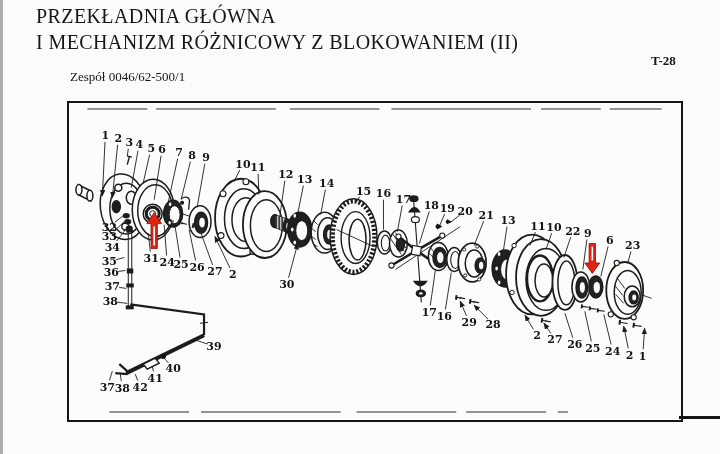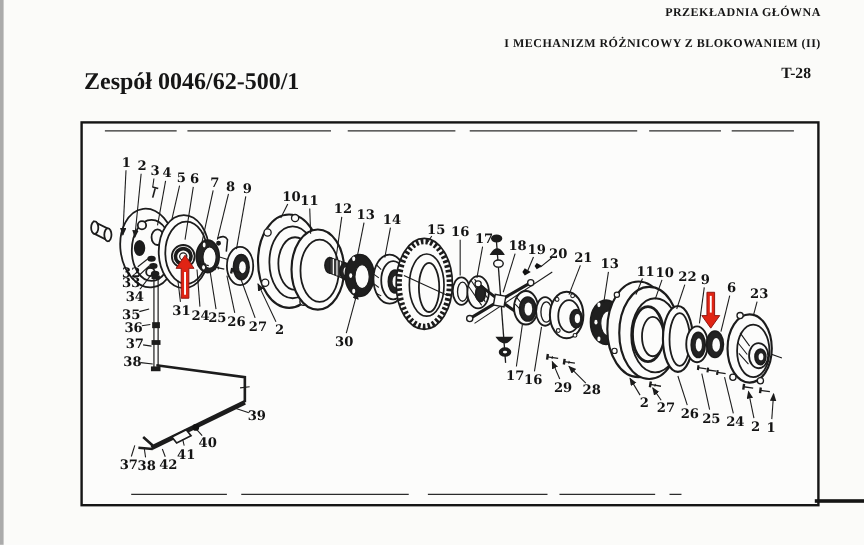--- a/index.html
+++ b/index.html
@@ -2,25 +2,25 @@
 <html><head>
 <meta charset="utf-8">
 <style>
   html,body{margin:0;padding:0}
   body{
     width:720px;height:454px;position:relative;overflow:hidden;
     background:#fbfbf9;color:#161616;
     font-family:"Liberation Serif","DejaVu Serif",serif;
   }
   .scan-edge{position:absolute;left:0;top:0;width:3px;height:454px;background:#ababab}
-  .hdr{position:absolute;left:36px;width:648px;text-align:right;font-weight:700;
-       font-size:10px;letter-spacing:.4px;white-space:nowrap}
+  .hdr{position:absolute;left:36px;width:648px;text-align:left;font-weight:400;
+       font-size:20px;letter-spacing:.4px;white-space:nowrap}
   .hdr1{top:5px}
   .hdr2{top:31px}
-  .assembly{position:absolute;left:70px;top:57px;font-weight:700;font-size:20px}
+  .assembly{position:absolute;left:70px;top:69px;font-weight:400;font-size:13px}
   .sheet{position:absolute;left:651px;top:53px;font-weight:700;font-size:13px}
   .diagram-box{
     position:absolute;left:67px;top:101px;width:612px;height:317px;
     border:2.6px solid #151515;background:#fcfcfb;
   }
   .bottom-artifact{position:absolute;left:679px;top:416px;width:41px;height:3px;background:#151515}
   svg{width:100%;height:100%;display:block}
   .leader{stroke:#1c1c1c;stroke-width:.9;fill:none}
   .callout{font-family:"DejaVu Serif",serif;font-size:11px;font-weight:700;fill:#141414;text-anchor:middle}
   .artifact{stroke:#2c2c2c;stroke-width:1;fill:none}

